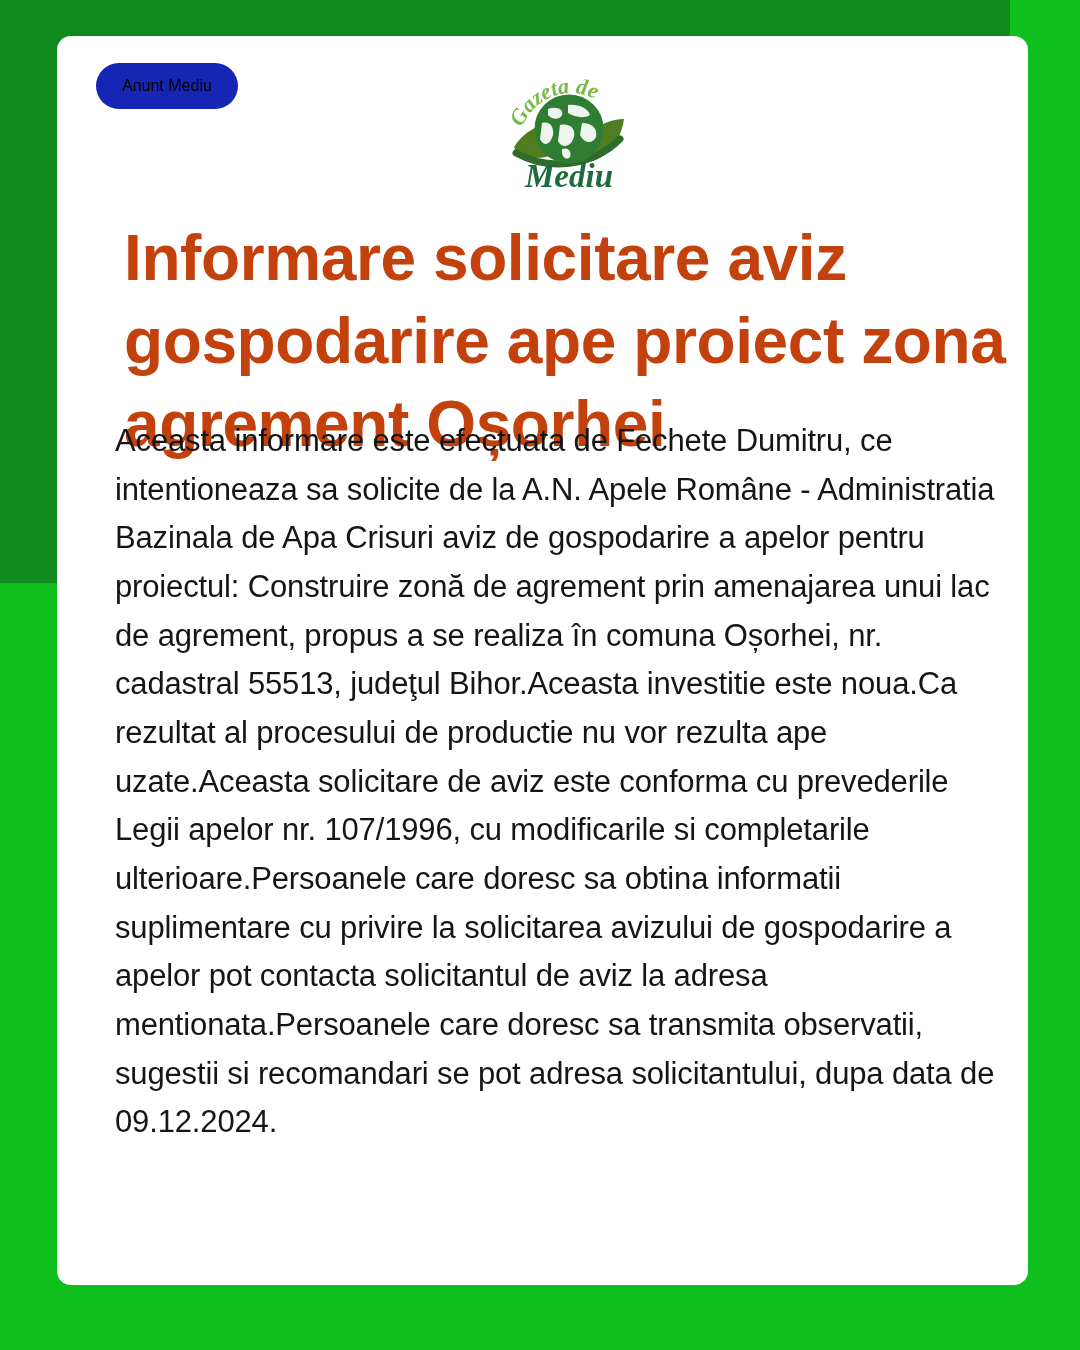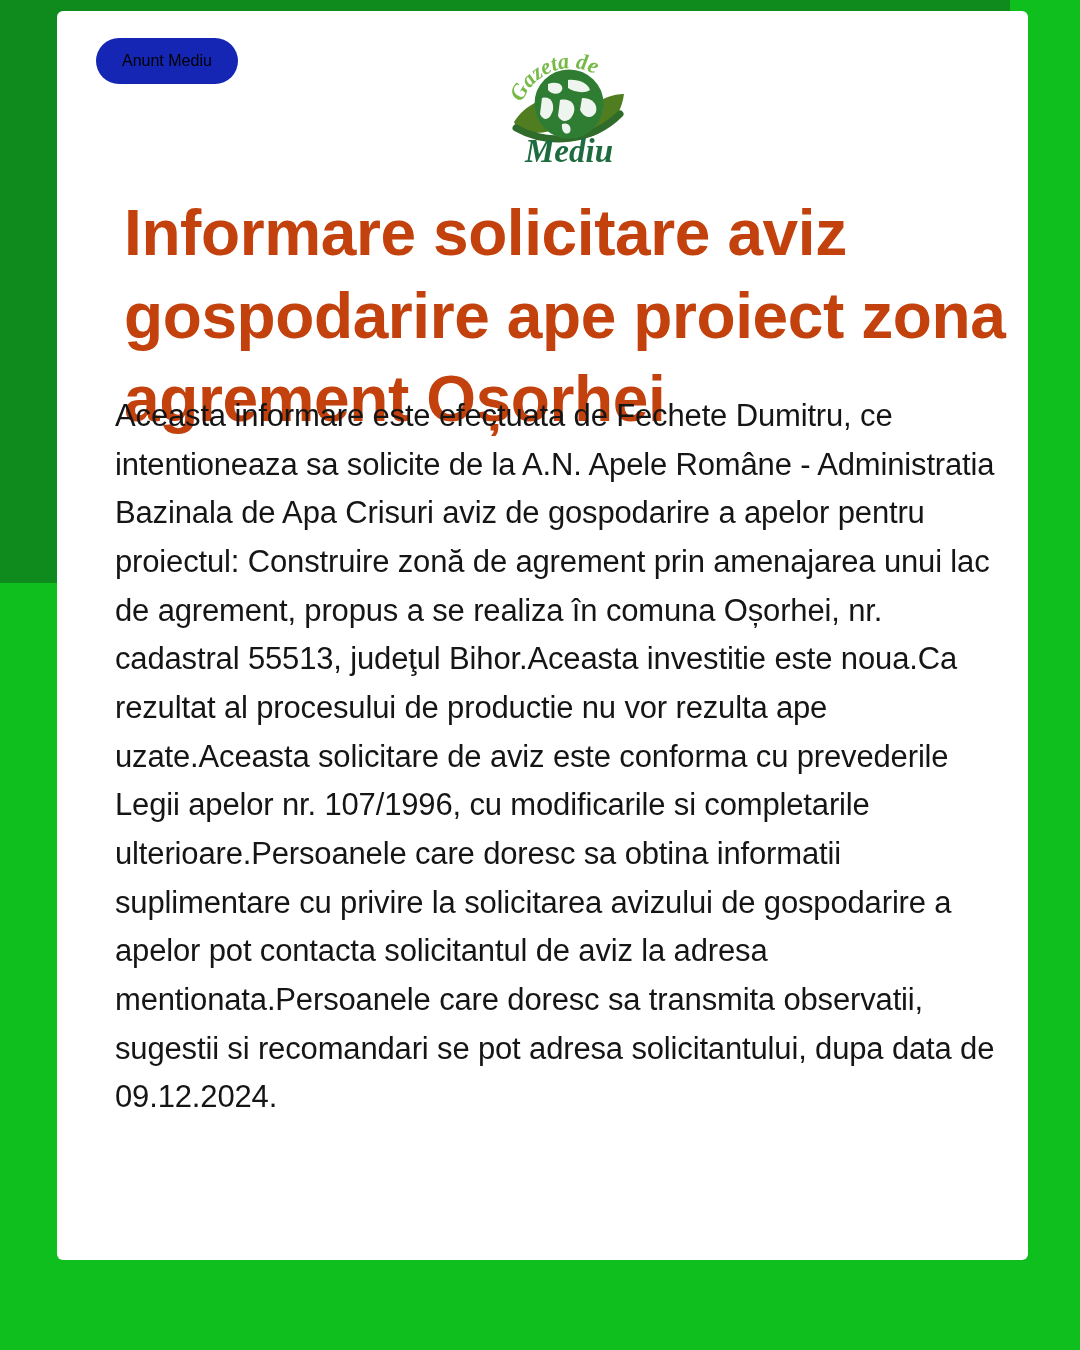--- a/index.html
+++ b/index.html
@@ -27,25 +27,25 @@
     top: 0;
     width: 1010px;
     height: 583px;
     background: #0f8b1e;
   }
 
   
   #card {
     position: absolute;
     left: 57px;
-    top: 11px;
+    top: 36px;
     width: 971px;
     height: 1249px;
     background: #ffffff;
-    border-radius: 6px;
+    border-radius: 14px;
     box-sizing: border-box;
   }
 
   
   #header {
     position: absolute;
     left: 39px;
     top: 27px;
     width: 893px;
     height: 130px;

